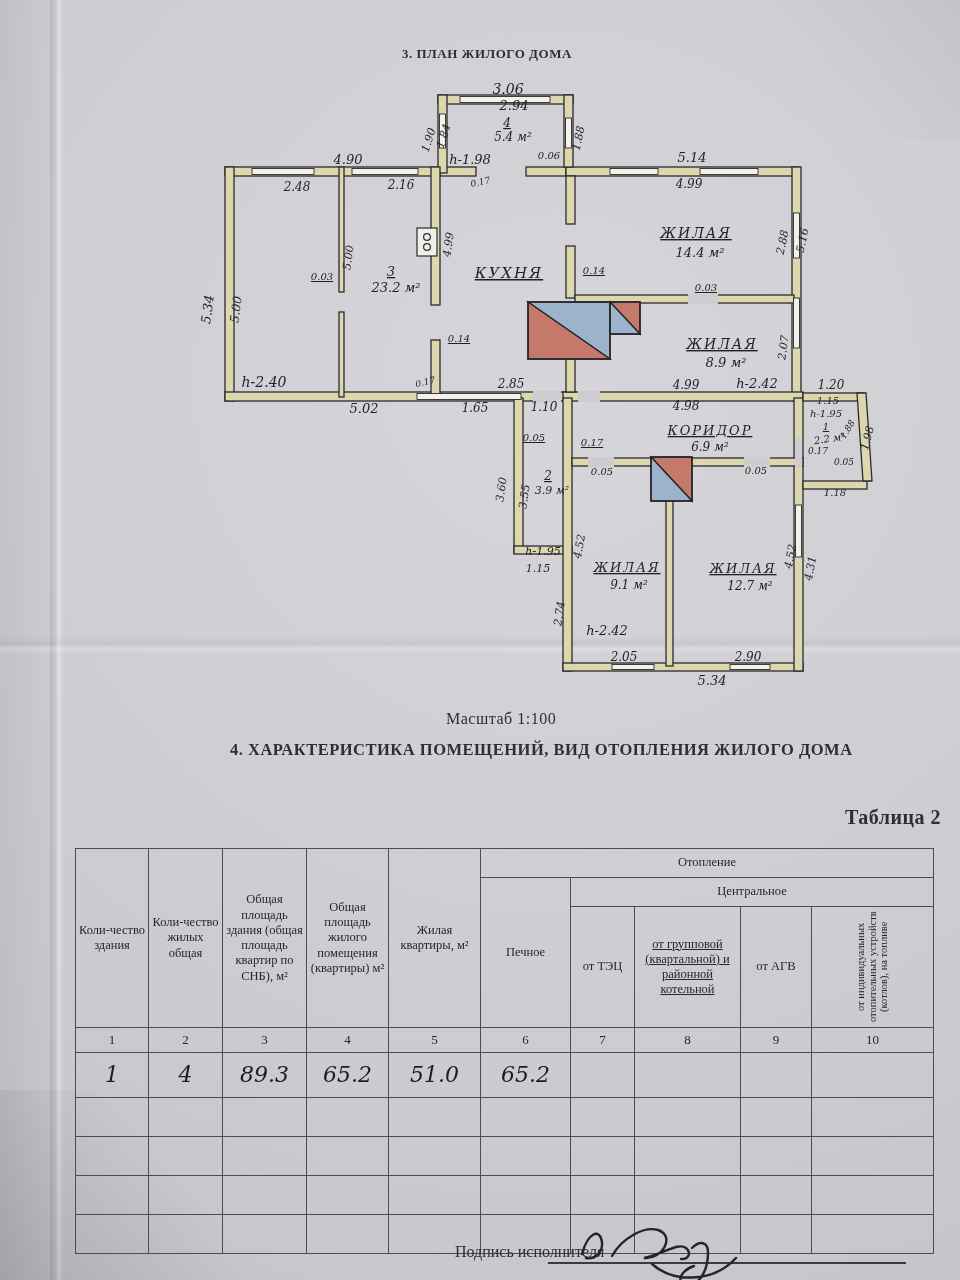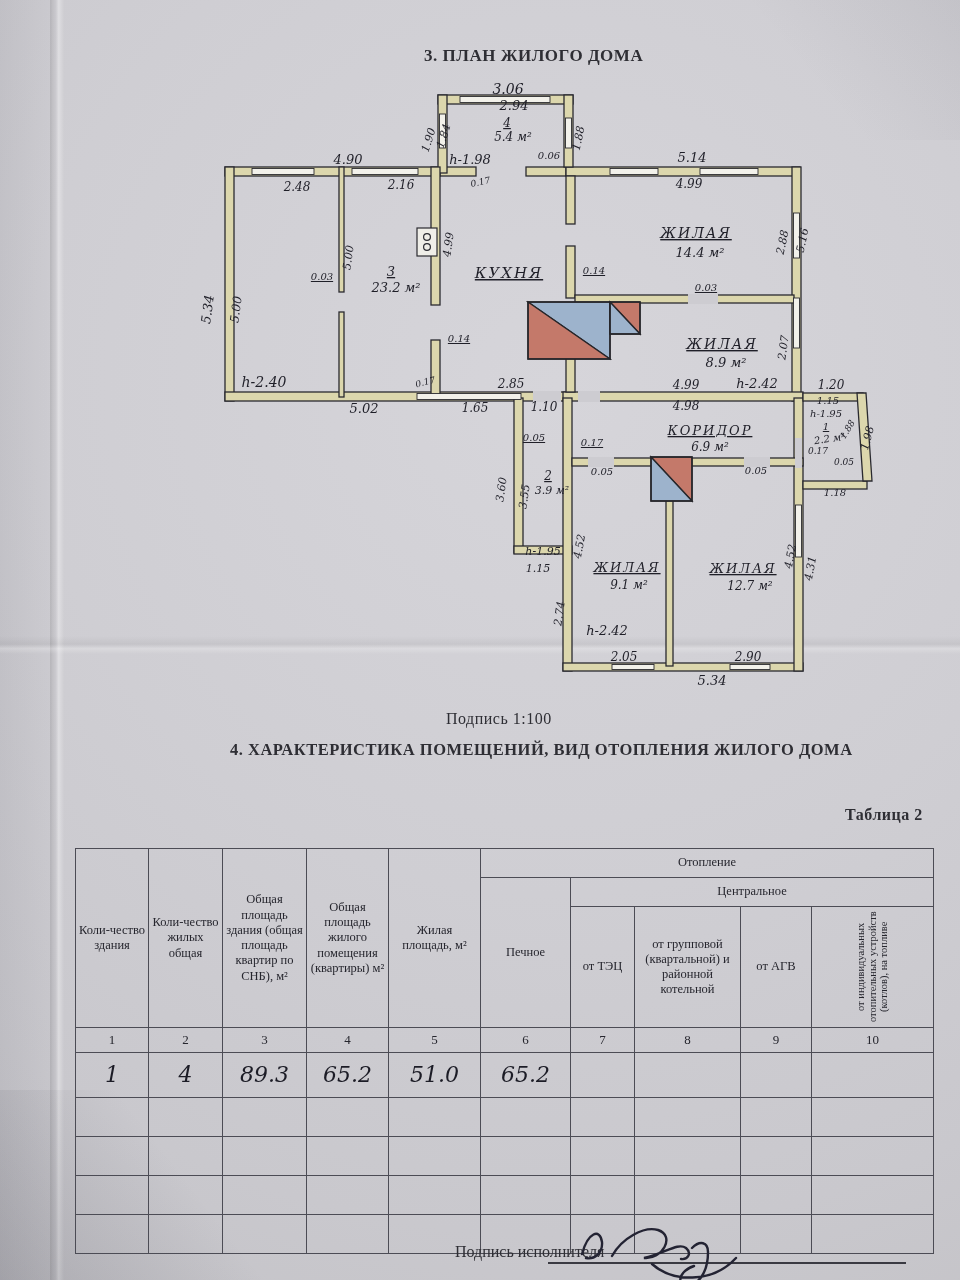--- a/index.html
+++ b/index.html
@@ -14,59 +14,59 @@
     background:linear-gradient(90deg, rgba(0,0,0,0.10), rgba(0,0,0,0.02) 40%, rgba(255,255,255,0.35) 62%, rgba(0,0,0,0) 100%);}
   .edge-l{left:0;top:0;width:52px;height:1280px;background:linear-gradient(90deg, rgba(90,90,100,0.10), rgba(90,90,100,0.02));}
   .crease-h{left:0;top:636px;width:960px;height:18px;
     background:linear-gradient(180deg, rgba(0,0,0,0) 0%, rgba(0,0,0,0.05) 45%, rgba(255,255,255,0.22) 70%, rgba(0,0,0,0) 100%);}
   .corner-bl{left:0;bottom:0;width:280px;height:190px;
     background:linear-gradient(52deg, rgba(70,70,82,0.20), rgba(70,70,82,0.0) 62%);}
   .corner-tr{right:0;top:0;width:240px;height:140px;
     background:linear-gradient(230deg, rgba(70,70,82,0.08), rgba(70,70,82,0.0) 60%);}
 
   .doc-title{position:absolute;font-weight:bold;letter-spacing:0.5px;}
-  #t-plan{left:424px;top:46px;font-size:17px;}
+  #t-plan{left:402px;top:46px;font-size:13px;}
   #t-scale{left:446px;top:710px;font-size:16px;font-weight:normal;}
   #t-section4{left:230px;top:740px;font-size:16.5px;}
-  #t-table2{left:845px;top:806px;font-size:16px;}
+  #t-table2{left:845px;top:806px;font-size:20px;}
 
   #plan-svg{position:absolute;left:0;top:0;pointer-events:none;}
   .plan-label{fill:#1f1f28;font-family:"DejaVu Serif", serif;font-style:italic;text-anchor:middle;}
   .plan-label.room{letter-spacing:2px;}
 
   
   #char-table{position:absolute;left:75px;top:848px;border-collapse:collapse;table-layout:fixed;width:858px;}
   #char-table td, #char-table th{
     border:1.2px solid #4c4c55;padding:1px 2px;text-align:center;vertical-align:middle;
     font-weight:normal;font-size:12.5px;line-height:1.22;word-break:normal;overflow:hidden;
     background:transparent;color:#26262e;
   }
   #char-table .num-row td{height:22px;font-size:13px;}
   #char-table .data-row td{height:42px;font-family:"DejaVu Serif", serif;font-style:italic;font-size:22px;color:#1c1c26;}
   #char-table .empty-row td{height:36px;}
   .vert{writing-mode:vertical-rl;transform:rotate(180deg);margin:0 auto;font-size:10.5px;line-height:1.1;max-height:116px;}
-  .small-h{font-size:11.5px;}
+  .small-h{font-size:11.5px;text-decoration:underline;}
 
   #sig-label{position:absolute;left:455px;top:1243px;font-size:16px;}
   #sig-line{position:absolute;left:548px;top:1262px;width:358px;height:1.5px;background:#3a3a42;}
   #watermark{position:absolute;left:698px;top:1278px;width:262px;height:62px;pointer-events:none;}
   #wm-text{position:absolute;left:58px;top:6px;font-family:"Liberation Sans", sans-serif;font-weight:bold;
     font-size:47px;color:rgba(255,255,255,0.78);letter-spacing:0px;}
 </style>
 </head>
 <body>
 
 <div class="crease edge-l"></div>
 <div class="crease crease-v"></div>
 <div class="crease crease-h"></div>
 <div class="crease corner-bl"></div>
 <div class="crease corner-tr"></div>
 
 <div class="doc-title" id="t-plan">3. ПЛАН ЖИЛОГО ДОМА</div>
-<div class="doc-title" id="t-scale">Подпись 1:100</div>
+<div class="doc-title" id="t-scale">Масштаб 1:100</div>
 <div class="doc-title" id="t-section4">4. ХАРАКТЕРИСТИКА ПОМЕЩЕНИЙ, ВИД ОТОПЛЕНИЯ ЖИЛОГО ДОМА</div>
 <div class="doc-title" id="t-table2">Таблица 2</div>
 
 <svg id="plan-svg" width="960" height="1280" viewBox="0 0 960 1280">
   <g id="walls" stroke="#2a2a30" stroke-width="1.3">
     <rect class="wall" x="225" y="167" width="215" height="9" fill="#dcd7ad"></rect>
     <rect class="wall" x="440" y="167" width="36" height="9" fill="#dcd7ad"></rect>
     <rect class="wall" x="526" y="167" width="40" height="9" fill="#dcd7ad"></rect>
     <rect class="wall" x="566" y="167" width="234" height="9" fill="#dcd7ad"></rect>
     <rect class="wall" x="438" y="95" width="135" height="9" fill="#dcd7ad"></rect>
@@ -226,21 +226,21 @@
       <col style="width:106px">
       <col style="width:71px">
       <col style="width:122px">
   </colgroup>
   <tbody>
       <tr>
     <td rowspan="3">Коли-чество здания</td>
     <td rowspan="3">Коли-чество жилых общая</td>
     <td rowspan="3">Общая площадь здания (общая площадь квартир по СНБ), м²</td>
     <td rowspan="3">Общая площадь жилого помещения (квартиры) м²</td>
-    <td rowspan="3">Жилая площадь, м²</td>
+    <td rowspan="3">Жилая квартиры, м²</td>
     <td colspan="5" style="height:26px">Отопление</td>
   </tr>
   <tr>
     <td rowspan="2">Печное</td>
     <td colspan="4" style="height:26px">Центральное</td>
   </tr>
   <tr>
     <td style="height:118px">от ТЭЦ</td>
     <td class="small-h">от групповой (квартальной) и районной котельной</td>
     <td>от АГВ</td>

